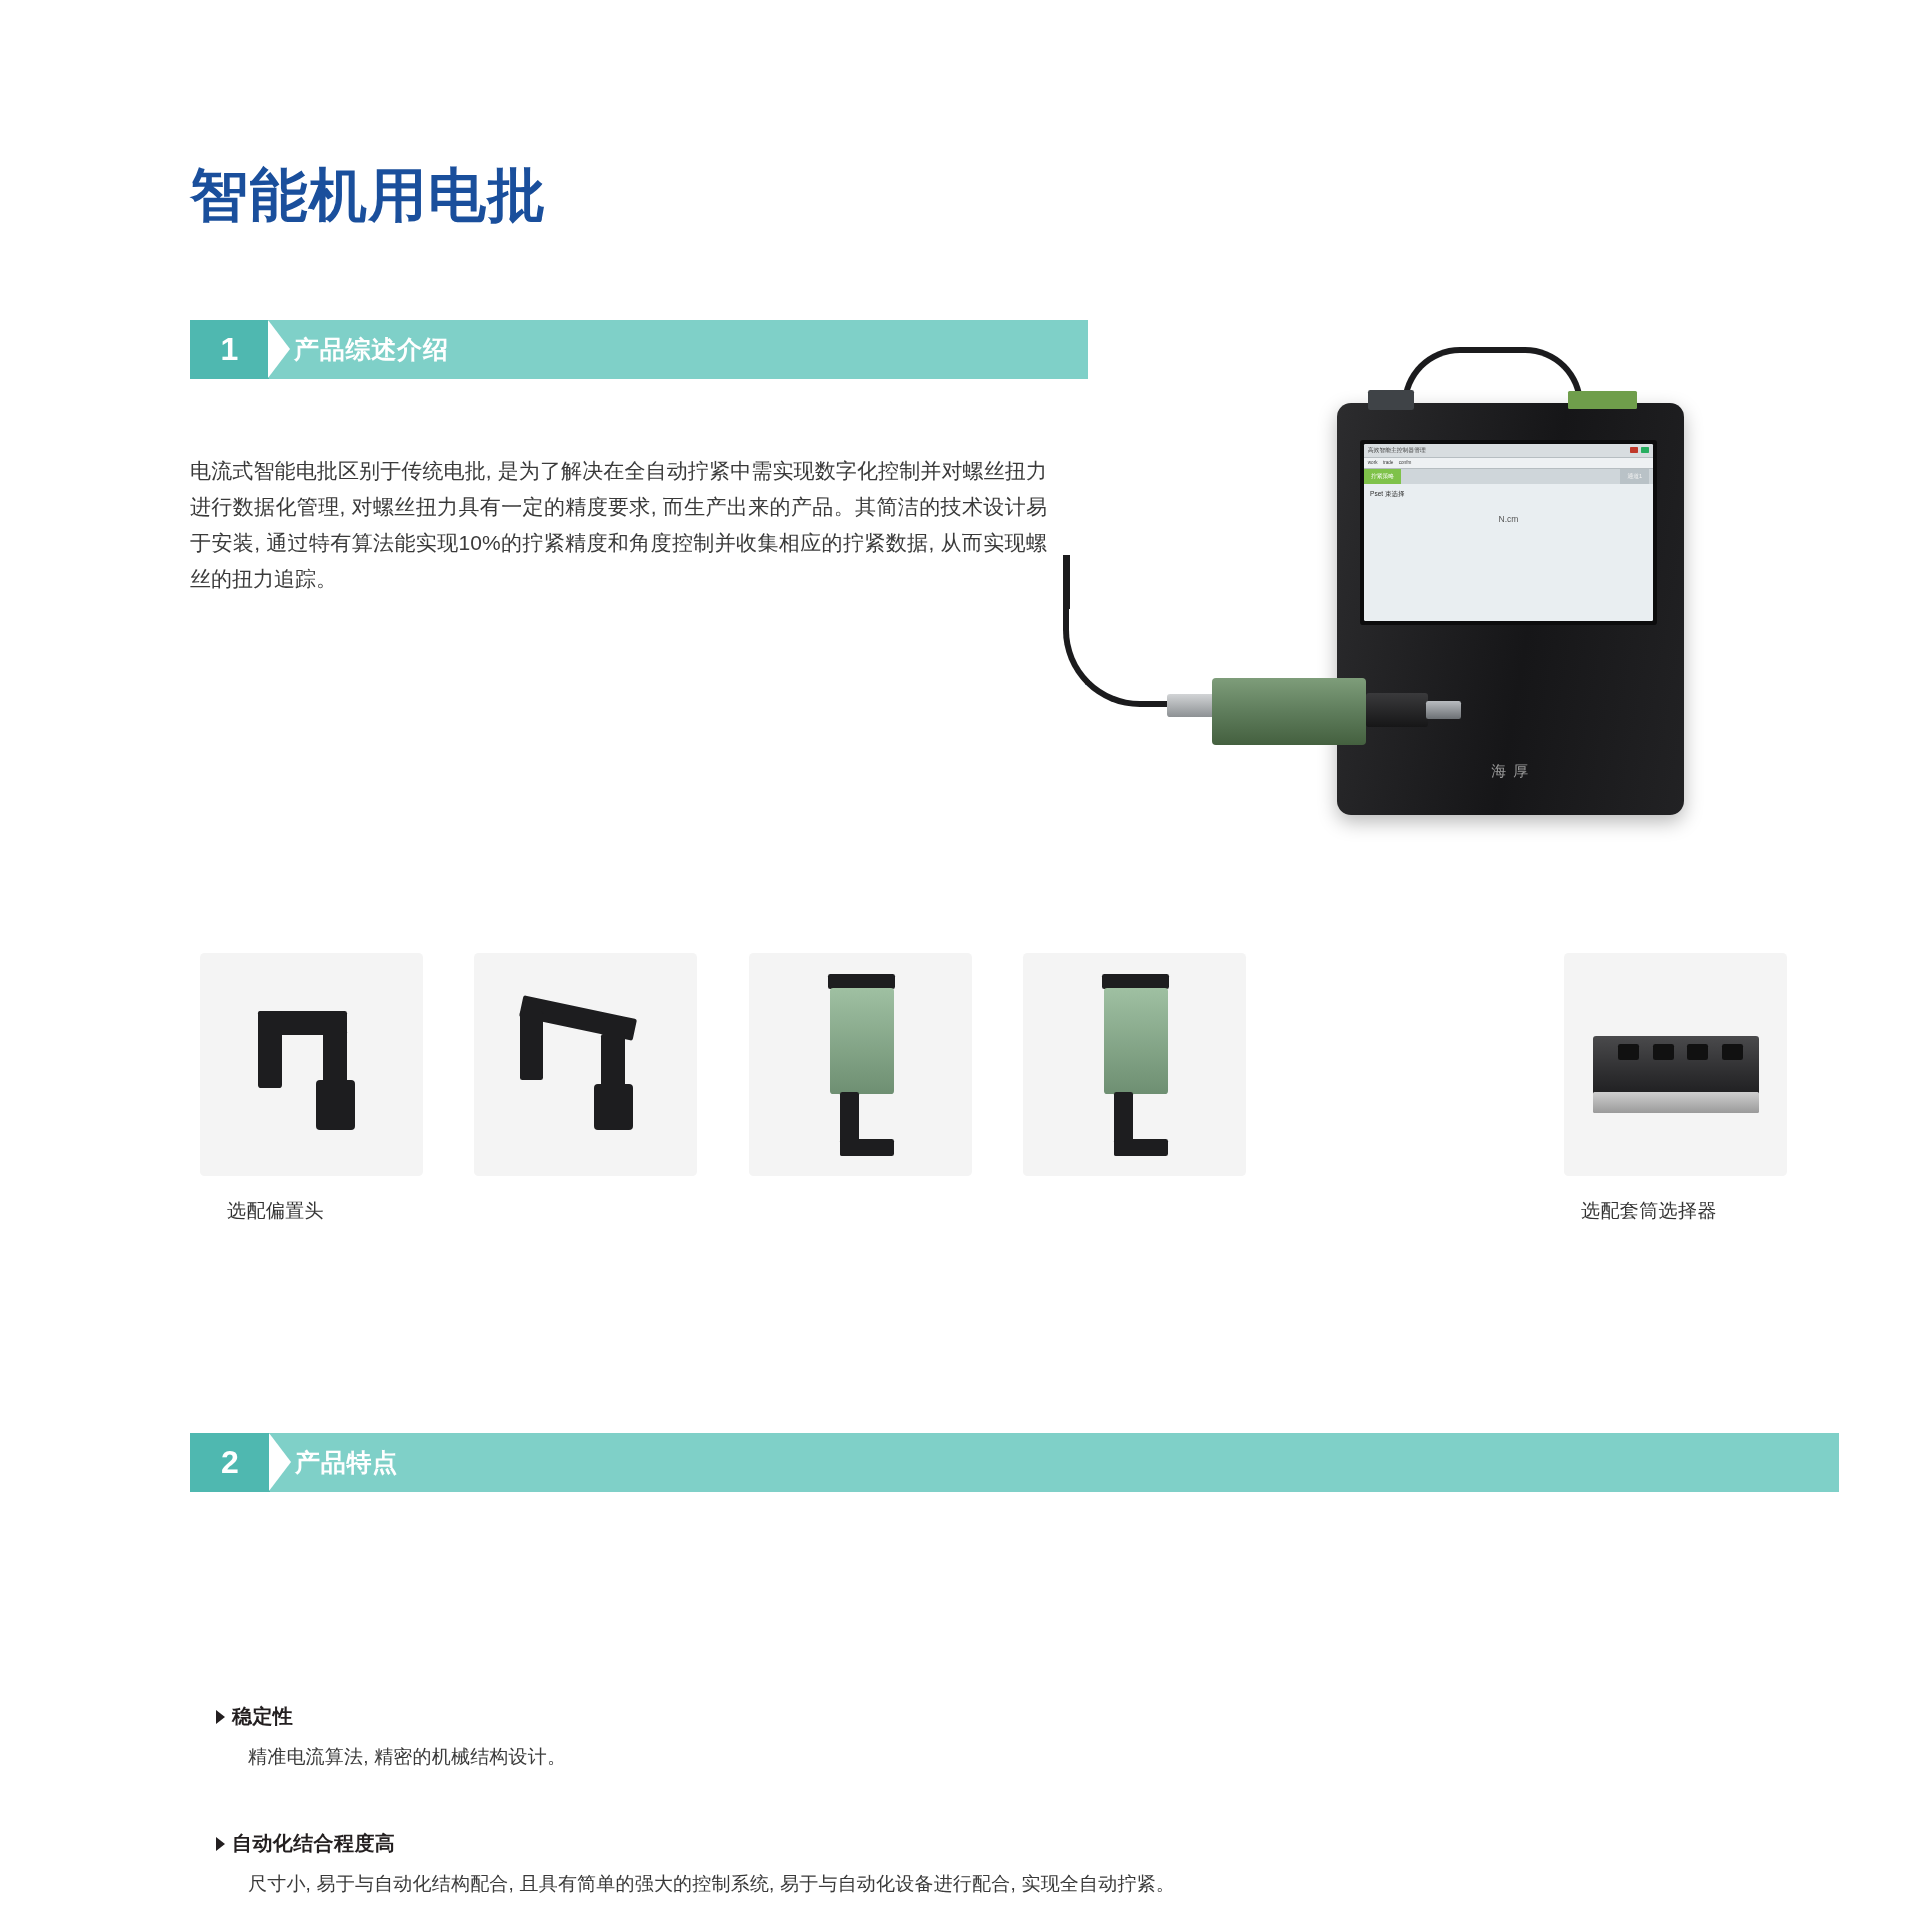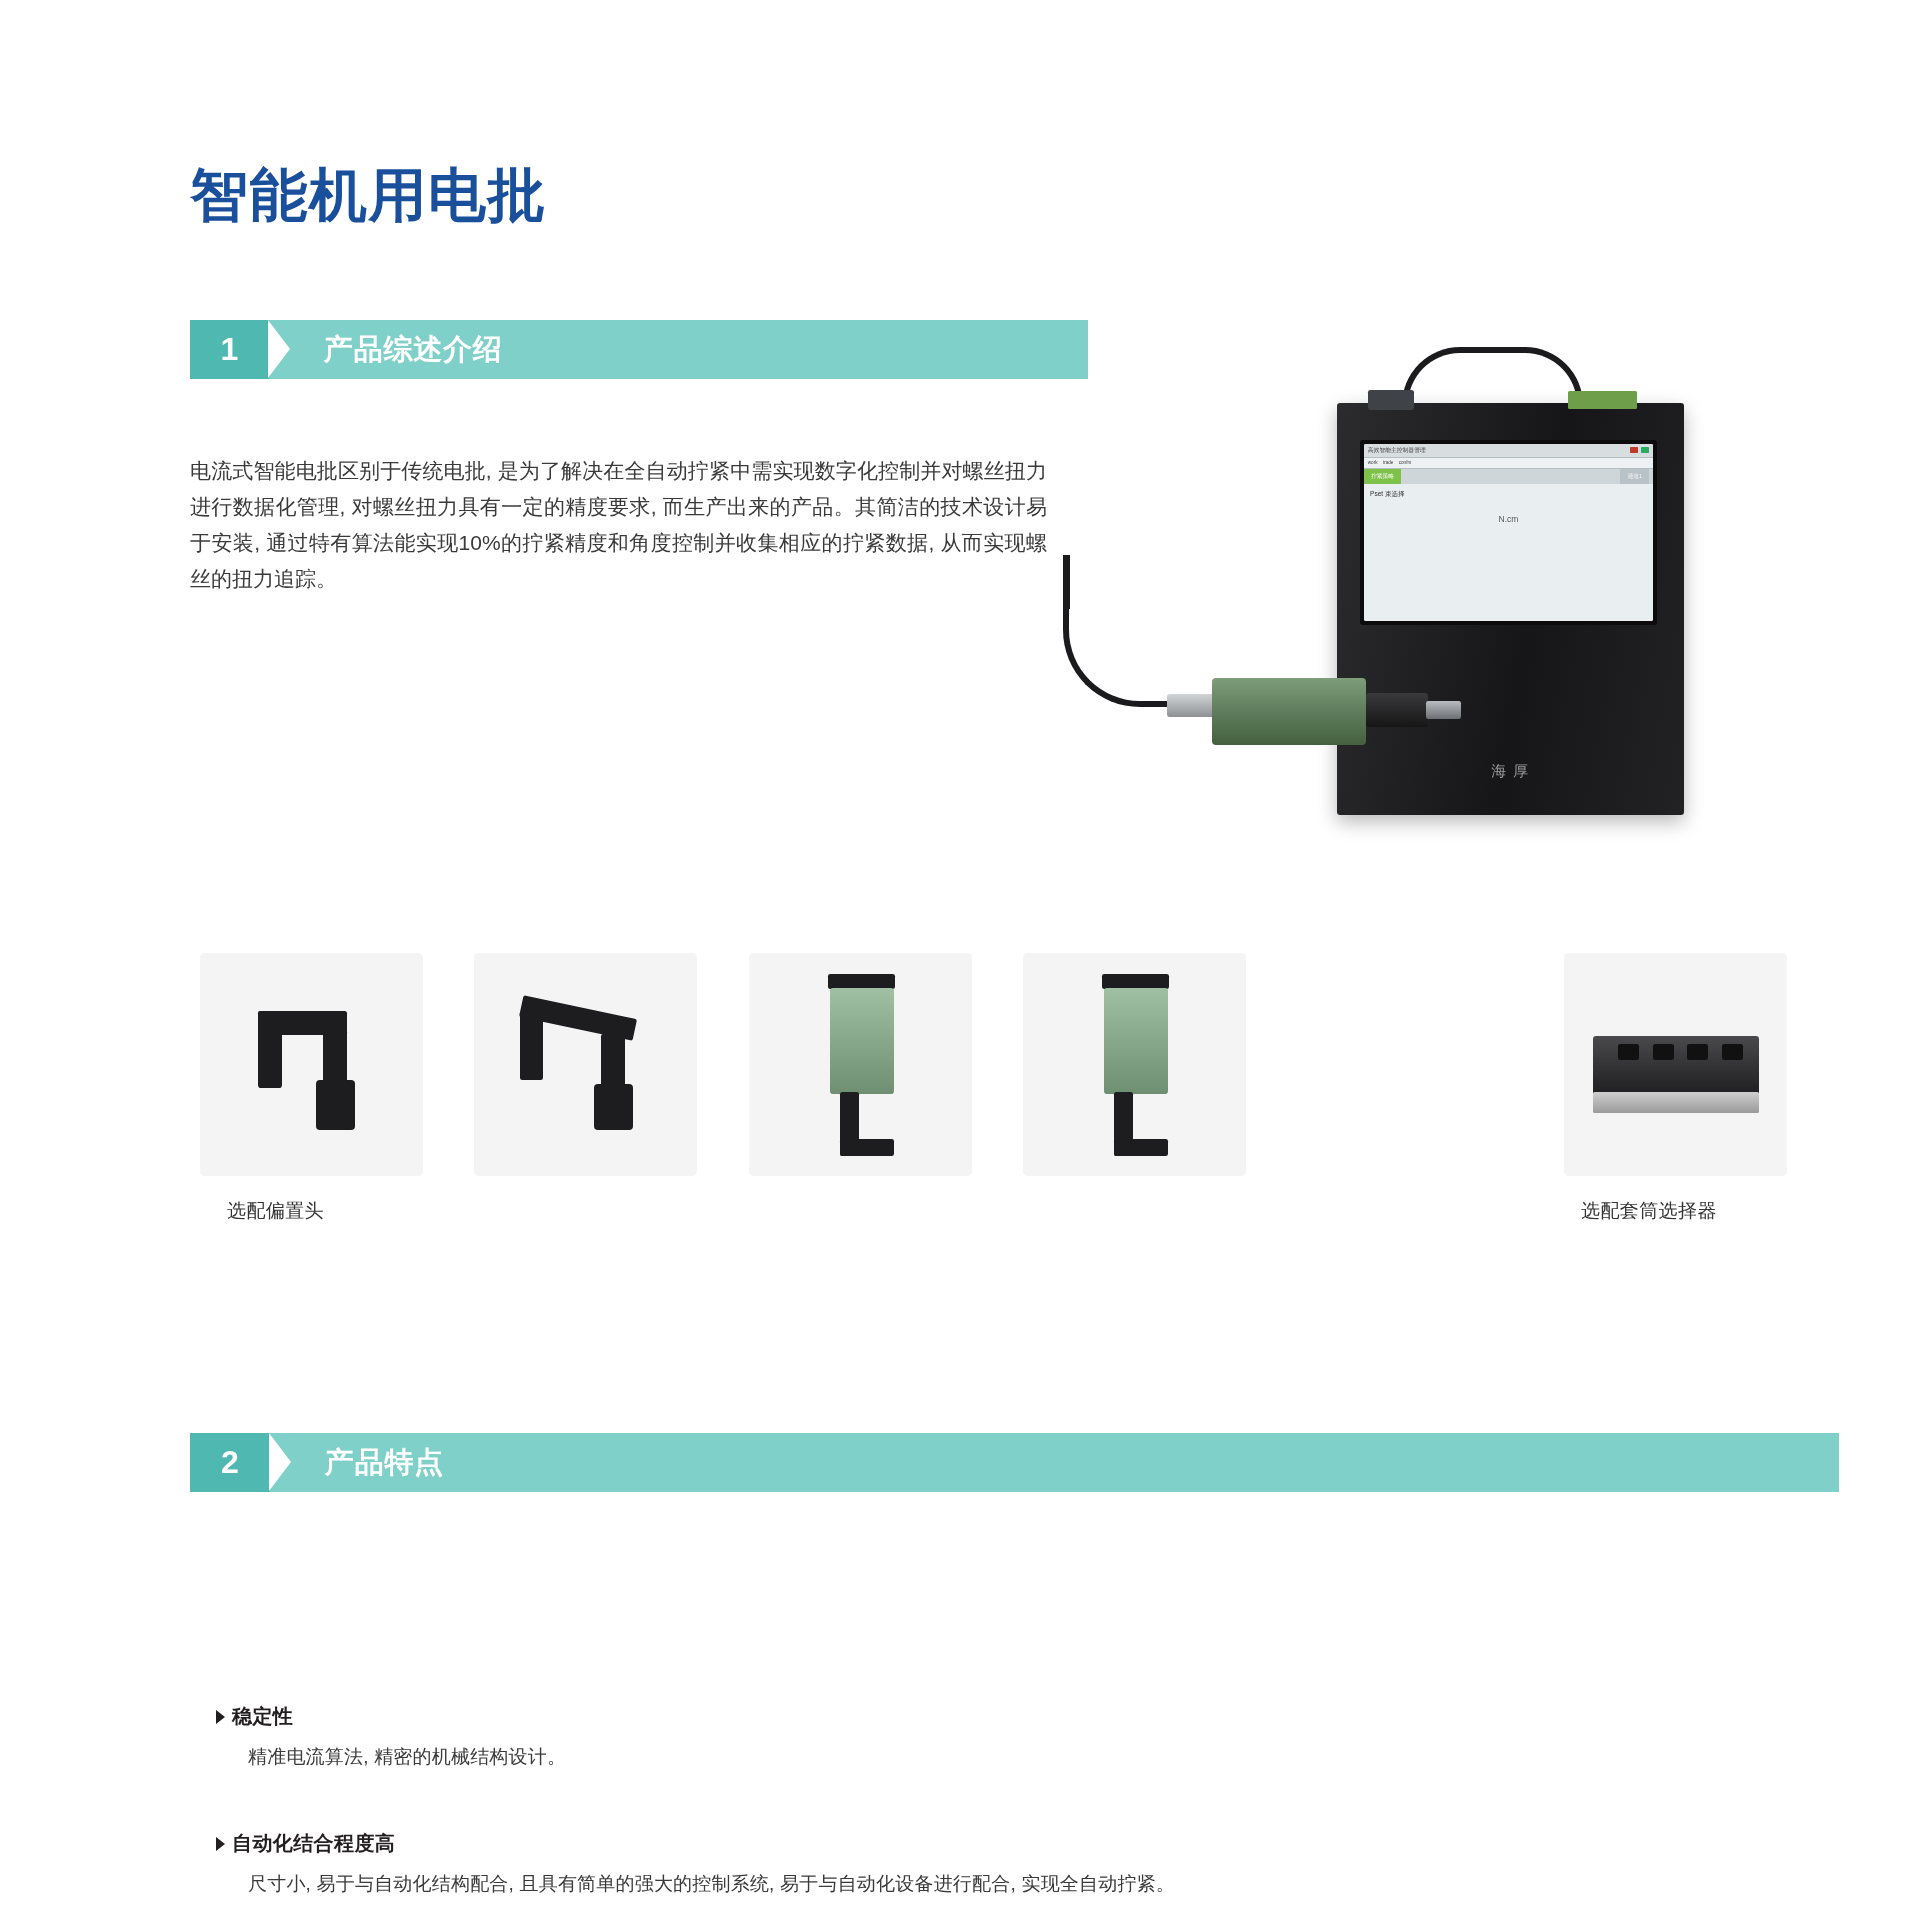--- a/index.html
+++ b/index.html
@@ -56,25 +56,25 @@
     border-top: 29px solid transparent;
     border-bottom: 29px solid transparent;
     border-left: 22.3px solid #ffffff;
     position: relative;
     z-index: 3;
     margin-left: -0.8px;
   }
   .section-header .title-bar {
     background: #7fd0c8;
     color: #ffffff;
-    font-size: 29px;
+    font-size: 25px;
     font-weight: 700;
     display: flex;
     align-items: center;
-    padding-left: 31px;
+    padding-left: 1px;
     padding-right: 27px;
     margin-left: -22.3px;
     box-sizing: border-box;
     letter-spacing: 0.8px;
   }
   .section-header .title-bar span { margin-left: 25px; }
 
   #section1 { left: 190px; top: 320px; width: 898px; }
   #section1 .title-bar { width: 840px; }
 
@@ -101,21 +101,21 @@
     width: 751px;
     height: 624px;
   }
   .controller-body {
     position: absolute;
     left: 262px;
     top: 64px;
     width: 347px;
     height: 412px;
     background: linear-gradient(100deg, #2c2c2e 0%, #161618 55%, #222224 100%);
-    border-radius: 3px;
+    border-radius: 14px;
     box-shadow: 0 7px 19px rgba(0,0,0,0.28);
   }
   .controller-screen {
     position: absolute;
     left: 23px;
     top: 37px;
     width: 297px;
     height: 185px;
     background: #0c0c0d;
     border-radius: 3.1px;

